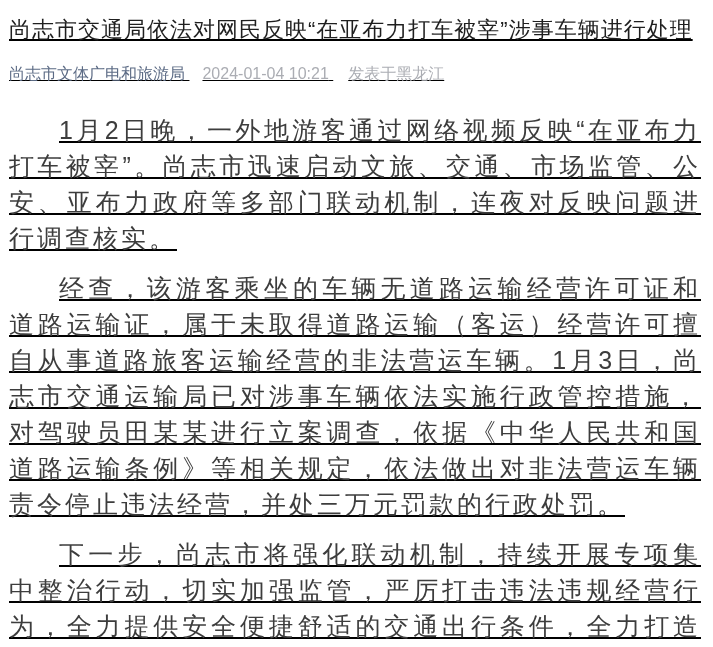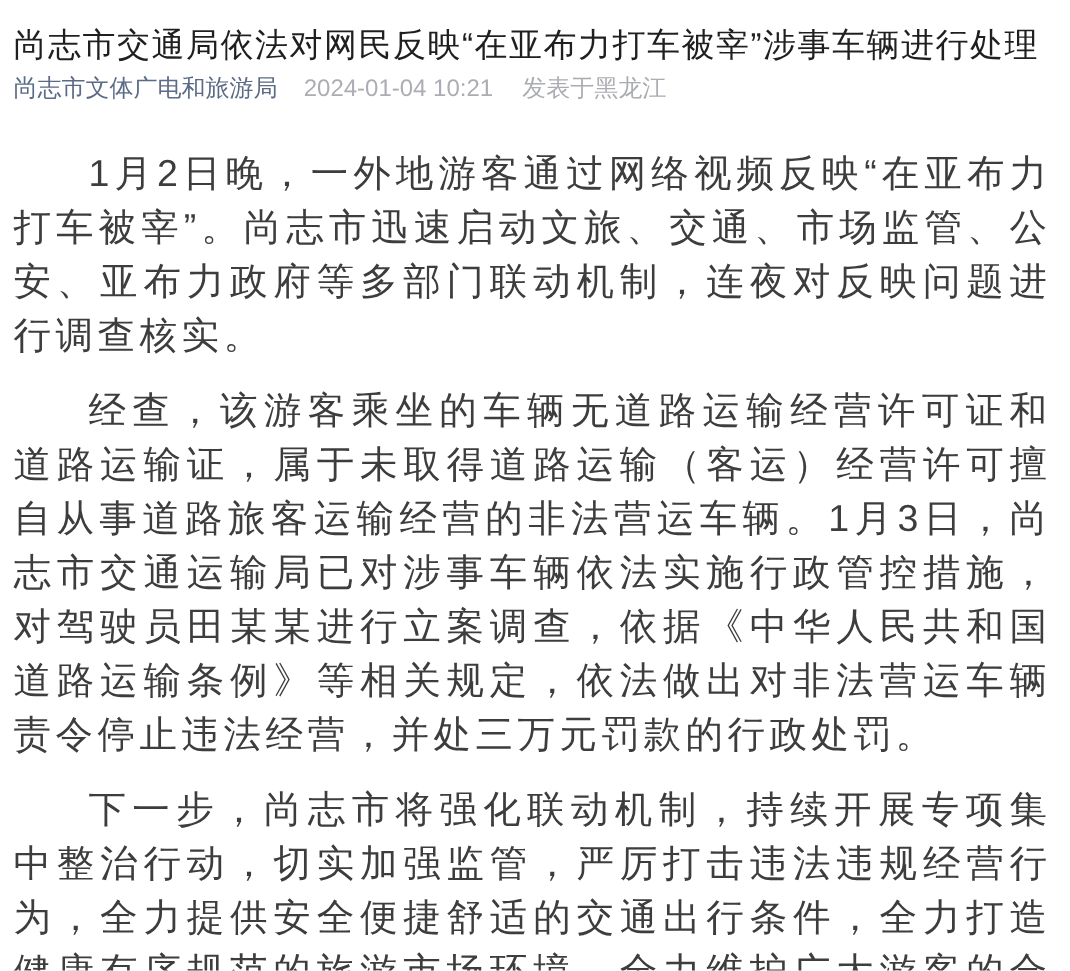--- a/index.html
+++ b/index.html
@@ -12,32 +12,33 @@
     height: 647px;
     overflow: hidden;
     font-family: "Liberation Sans", "DejaVu Sans", sans-serif;
   }
   .page {
     box-sizing: border-box;
     width: 713px;
     height: 511px;
     padding: 16px 12px 0 9px;
     background: #ffffff;
+    text-decoration: underline;
   }
   .title {
     margin: 0;
     font-size: 22px;
     font-weight: 400;
     letter-spacing: 1px;
     line-height: 28px;
     color: #1f1f1f;
     white-space: nowrap;
   }
   .meta {
-    margin-top: 6px;
+    margin-top: 20px;
     font-size: 16px;
     line-height: 20px;
     white-space: nowrap;
   }
   .meta .account {
     color: #5c6b85;
     cursor: pointer;
   }
   .meta .time {
     color: #abadb3;

